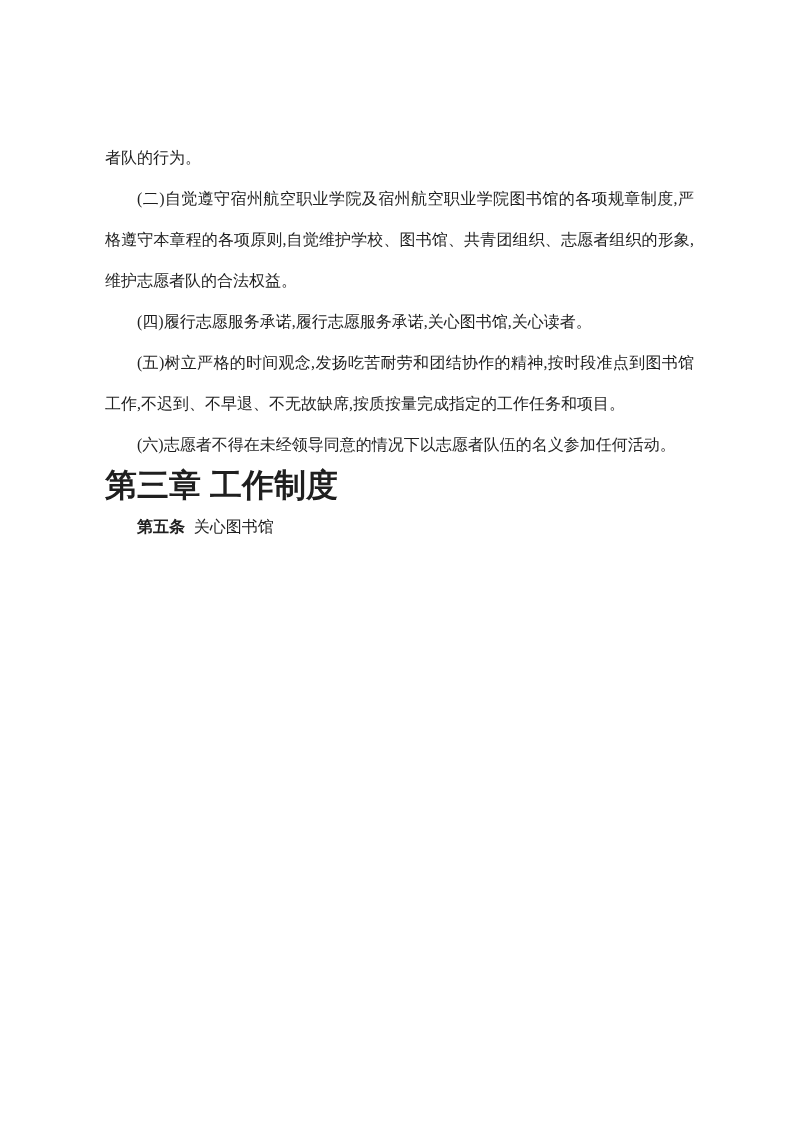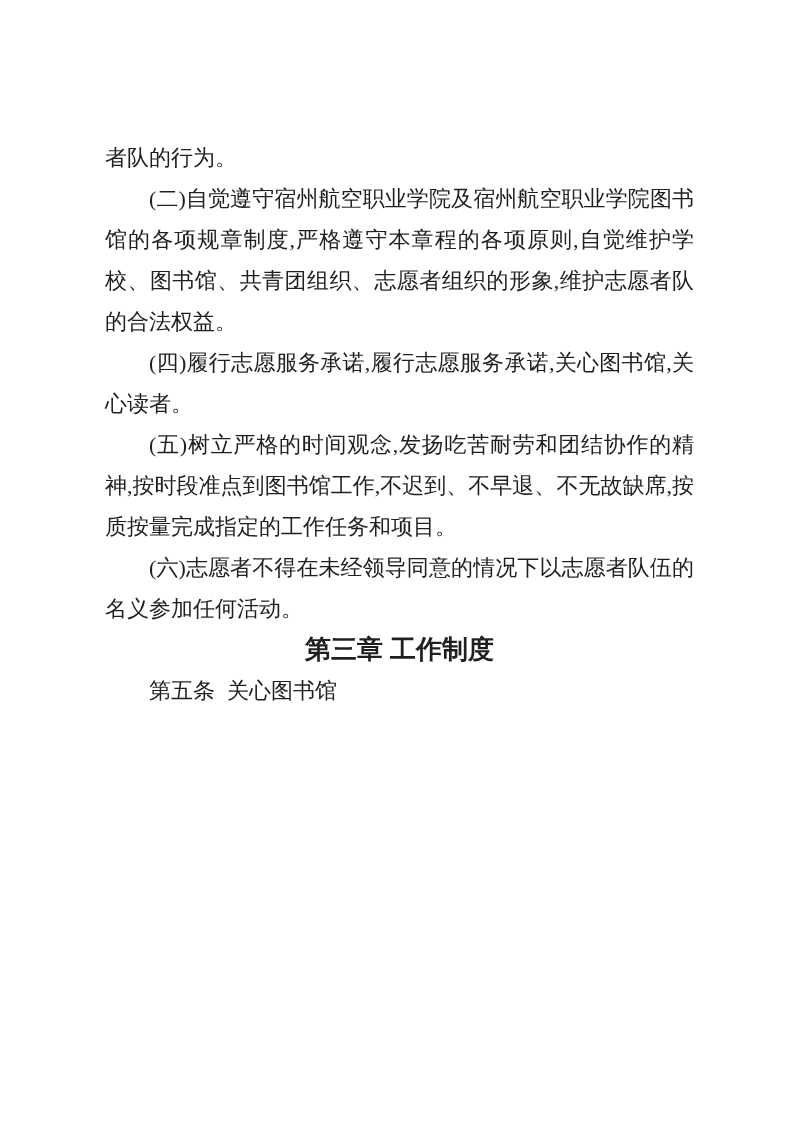--- a/index.html
+++ b/index.html
@@ -17,42 +17,42 @@
   }
   .textblock{
     position:absolute;
     left:105px;
     top:137px;
     width:589px;
   }
   p.body{
     margin:0;
     font-family:"Liberation Serif","DejaVu Serif",serif;
-    font-size:22px;
+    font-size:16px;
     line-height:41px;
     color:var(--text-color);
     text-align:justify;
     text-justify:inter-ideograph;
     text-indent:2em;
     letter-spacing:0;
   }
   p.body.cont{
     text-indent:0;
   }
   h2.chapter{
     margin:0;
     font-family:"Liberation Sans","DejaVu Sans",sans-serif;
-    font-size:26px;
+    font-size:32px;
     font-weight:bold;
     line-height:41px;
     color:var(--text-color);
-    text-align:center;
+    text-align:left;
   }
   p.article .art-num{
-    font-weight:normal;
+    font-weight:bold;
   }
   p.article .art-title{
     margin-left:0.55em;
   }
 </style>
 </head>
 <body>
 
 <div class="page">
   <div class="textblock">

